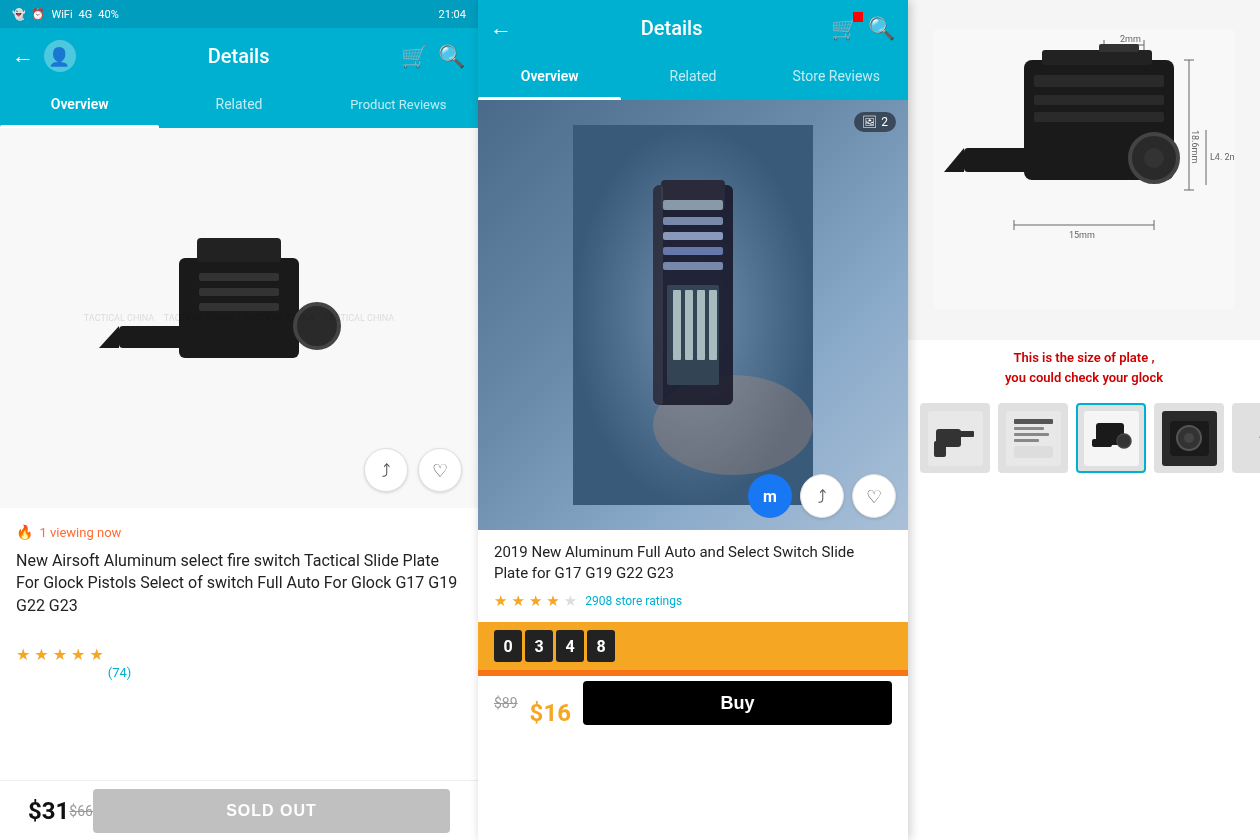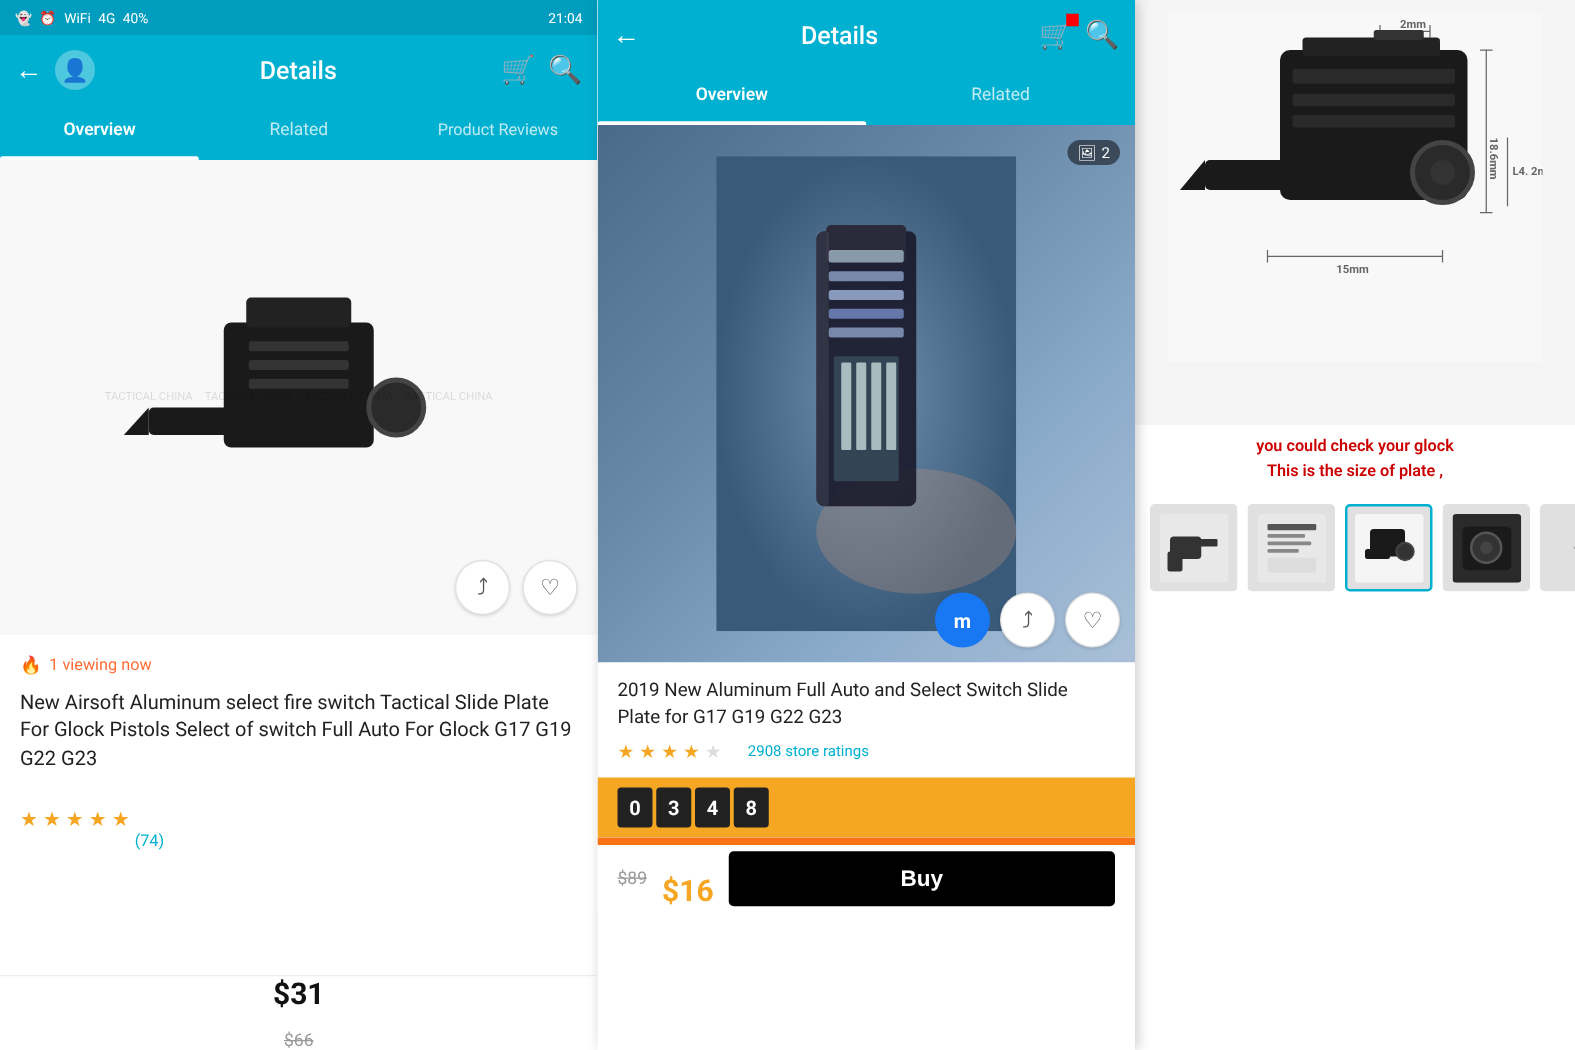--- a/index.html
+++ b/index.html
@@ -188,24 +188,22 @@
     .star { color: #f5a623; font-size: 16px; }
     .star-half { color: #f5a623; font-size: 16px; }
     .review-count { color: #00b0d0; font-size: 13px; margin-top: 36px; }
 
     
     .bottom-bar {
       background: #fff;
       height: 60px;
       display: flex;
       align-items: center;
-      padding: 0 0;
+      padding: 0 28px;
       border-top: 1px solid #eee;
-      gap: 16px;
-      flex-direction: column;
     }
     .price-current {
       color: #111;
       font-size: 24px;
       font-weight: 700;
     }
     .price-original {
       color: #999;
       font-size: 14px;
       text-decoration: line-through;
@@ -358,24 +356,23 @@
       display: flex;
       align-items: center;
       justify-content: center;
       position: relative;
       padding: 10px;
     }
     .right-product-visual {
       width: 100%;
       height: 100%;
       display: flex;
-      align-items: flex-start;
+      align-items: center;
       justify-content: center;
       position: relative;
-      font-weight: bold;
     }
     .right-size-info {
       color: #cc0000;
       font-size: 13px;
       font-weight: 600;
       padding: 8px 12px;
       text-align: center;
       line-height: 1.5;
     }
     .right-thumbnails {
@@ -510,20 +507,23 @@
     </span>
     <span class="header-icon">🔍</span>
   </div>
 
   <div class="tabs">
     <div class="tab active">
       <span>Overview</span>
     </div>
     <div class="tab">
       <span>Related</span>
+    </div>
+    <div class="tab">
+      <span>Store Reviews</span>
     </div>
   </div>
 
   <div class="mid-image-area">
     <div class="mid-image-bg">
 
       <svg width="240" height="380" viewBox="0 0 240 380">
 
         <defs>
           <radialGradient id="bg-grad" cx="50%" cy="50%" r="50%">
@@ -573,21 +573,21 @@
   </div>
 
   <div class="mid-product-info">
     <div class="mid-product-title">2019 New Aluminum Full Auto and Select Switch Slide Plate for G17 G19 G22 G23</div>
     <div class="mid-stars">
       <span class="s">★</span>
       <span class="s">★</span>
       <span class="s">★</span>
       <span class="s">★</span>
       <span class="s-e">★</span>
-      <span style="color:#00b0d0;font-size:12px;margin-left:17px;">2908 store ratings</span>
+      <span style="color:#00b0d0;font-size:12px;margin-left:4px;">2908 store ratings</span>
     </div>
   </div>
 
   <div class="timer-bar">
     <div class="timer-digits">
       <div class="digit-box">0</div>
       <div class="digit-box">3</div>
       <div class="digit-box">4</div>
       <div class="digit-box">8</div>
     </div>
@@ -640,22 +640,22 @@
         <circle cx="220" cy="128" r="24" fill="#2a2a2a" stroke="#444" stroke-width="4"></circle>
         <circle cx="220" cy="128" r="10" fill="#333"></circle>
 
         <line x1="272" y1="100" x2="272" y2="155" stroke="#666" stroke-width="1"></line>
         <text x="276" y="130" font-size="9" fill="#666">L4. 2mm</text>
       </svg>
     </div>
   </div>
 
   <div class="right-size-info">
+    <div>This is the size of plate ,</div>
     <div>you could check your glock</div>
-    <div>This is the size of plate ,</div>
   </div>
 
   <div class="right-thumbnails">
 
     <div class="thumbnail">
       <svg width="55" height="55" viewBox="0 0 55 55">
         <rect width="55" height="55" fill="#e8e8e8" rx="3"></rect>
 
         <rect x="8" y="18" width="25" height="18" rx="3" fill="#333"></rect>
         <rect x="6" y="30" width="12" height="16" rx="2" fill="#333"></rect>

